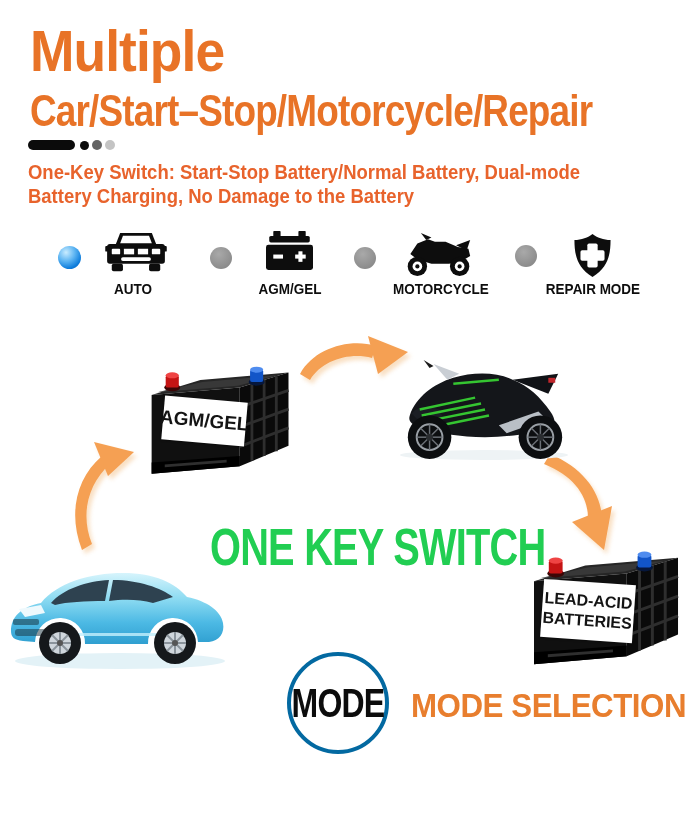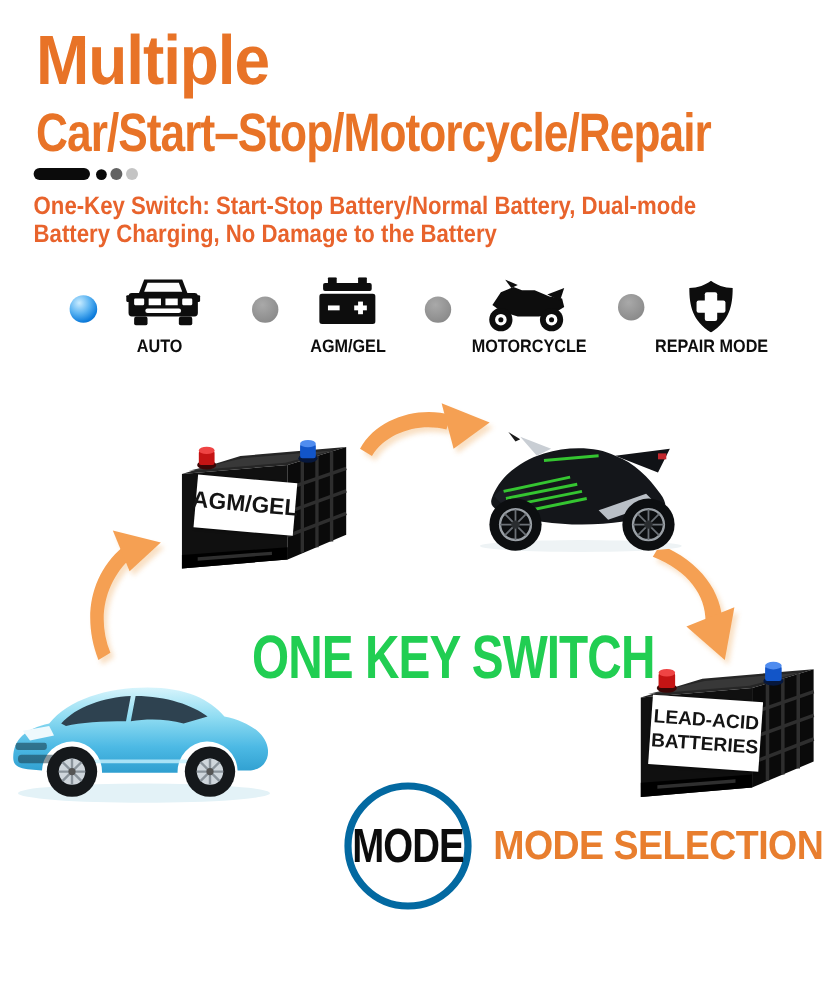--- a/index.html
+++ b/index.html
@@ -35,21 +35,21 @@
              align-items:center;justify-content:center;color:#141414;
              box-shadow:0 1px 2px rgba(0,0,0,.35);}
   .bat-label.agm{left:11%;top:37%;width:55%;height:32%;transform:rotate(5deg);
                  font-size:19px;font-weight:bold;}
   .bat-label.lead{left:9%;top:34%;width:58%;height:40%;transform:rotate(4deg);
                   font-size:16px;font-weight:bold;line-height:20px;}
   .green-head{left:210px;top:522px;font-size:51px;font-weight:bold;letter-spacing:-1px;
               transform:scaleX(.78);transform-origin:left top;white-space:nowrap;line-height:1;}
 
   
-  .mode-circle{left:287px;top:652px;width:94px;height:94px;border:6px solid #0369a1;
+  .mode-circle{left:287px;top:652px;width:94px;height:94px;border:4px solid #0369a1;
                border-radius:50%;background:#fff;display:flex;align-items:center;justify-content:center;}
   .mode-circle span{font-size:40px;font-weight:bold;letter-spacing:-1px;color:#0c0c0c;
                     transform:scaleX(.8);white-space:nowrap;}
   .mode-caption{left:411px;top:686px;font-size:34px;font-weight:bold;letter-spacing:-.5px;
                 transform:scaleX(.92);transform-origin:left top;white-space:nowrap;}
 </style>
 </head>
 <body>
 
 <div class="canvas">

